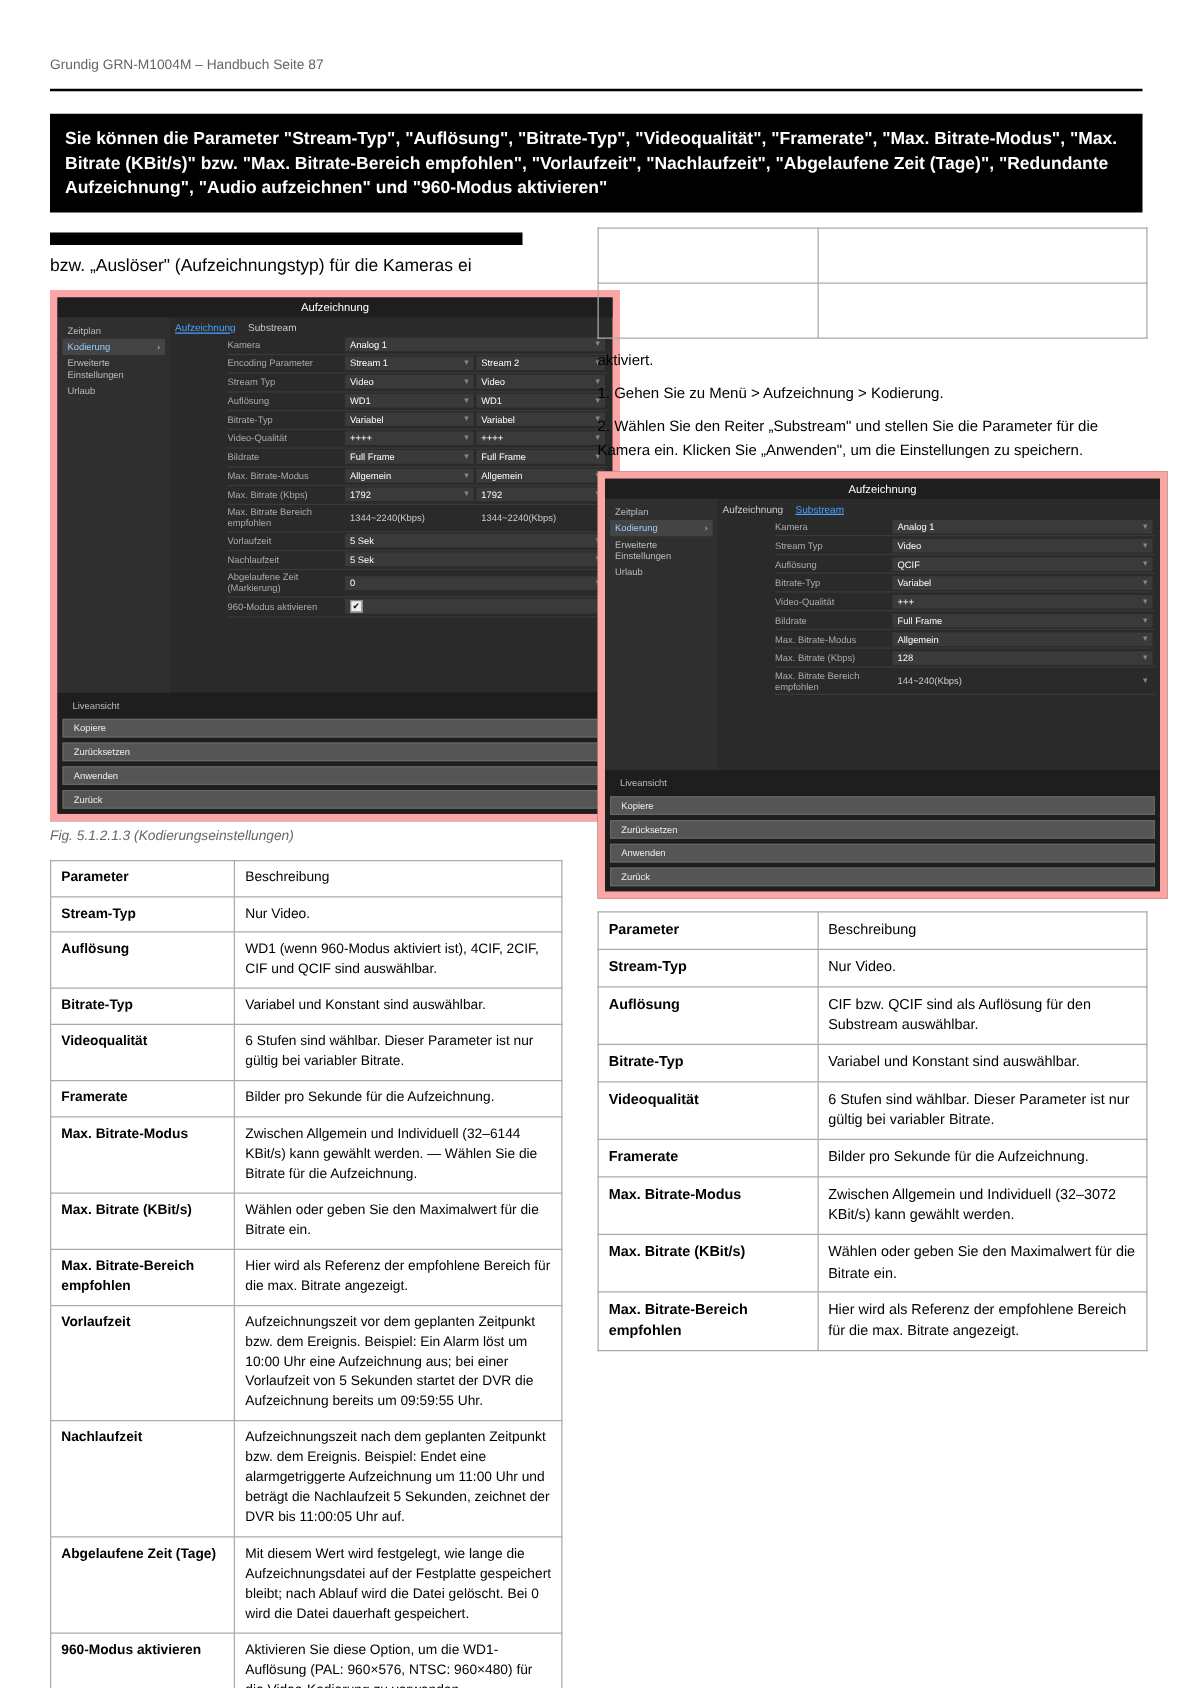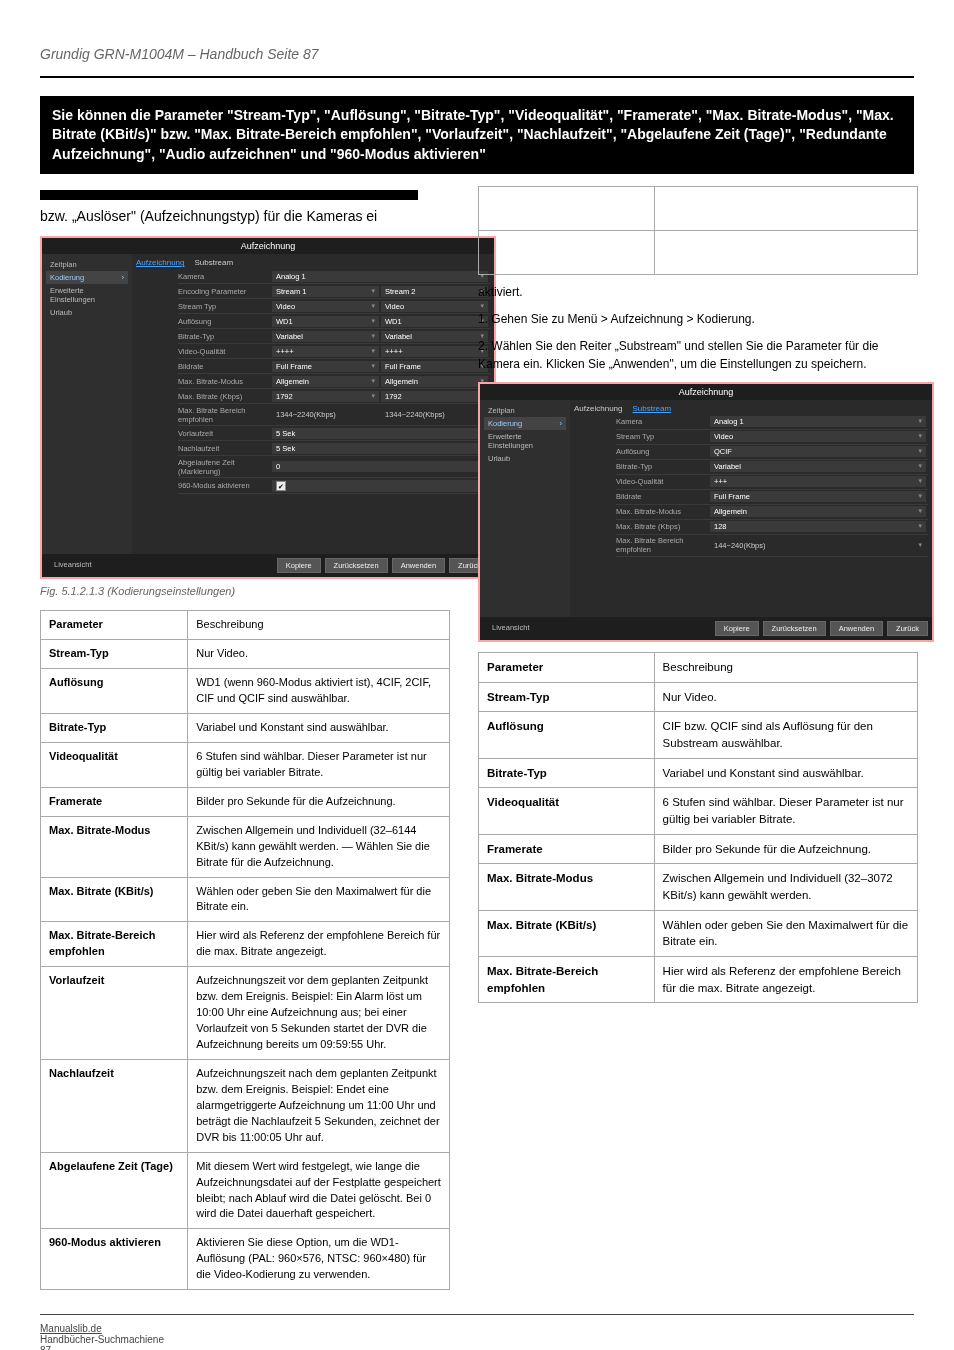--- a/index.html
+++ b/index.html
@@ -9,52 +9,52 @@
   .black-bar { background: #000; color: #fff; font-size: 14px; font-weight: bold; padding: 10px 12px; line-height: 1.4; }
   .mini-black-bar { background:#000; height:10px; width:378px; margin:8px 0 2px 0;}
   .cols { display: flex; gap: 28px; }
   .col-left { width: 410px; }
   .col-right { width: 440px; }
   p { font-size: 12px; line-height: 1.55; margin: 8px 0; }
   .fig-label { font-style: italic; color:#666; font-size:11px; margin:4px 0 10px 0;}
   .section-title-it { font-style: italic; font-size: 13px; font-weight: bold; margin: 14px 0 6px 0; }
 
   
-  .shot { width: 456px; background:#2a2a2a; border:2px solid #fca5a5; font-size:8px; color:#ccc; }
+  .shot { width: 456px; background:#2a2a2a; border:6px solid #fca5a5; font-size:8px; color:#ccc; }
   .shot-title { text-align:center; background:#1e1e1e; padding:3px 0; color:#fff; font-size:9px;}
   .shot-body { display:flex; }
   .shot-side { width:90px; background:#2f2f2f; padding:4px 4px; }
   .shot-side div { padding:2px 4px; color:#bbb; font-size:7.5px;}
   .shot-side .sel { background:#444; color:#9cf; }
   .shot-main { flex:1; padding:4px 4px 60px 4px; }
   .tabs { display:flex; gap:10px; font-size:8px; margin-bottom:2px;}
   .tabs span.on { color:#4aa3ff; text-decoration:underline;}
   .row { display:flex; align-items:center; border-bottom:1px solid #3a3a3a; padding:1.5px 0;margin-left:42px;}
   .row .lbl { width:94px; color:#aaa; font-size:7.5px;}
   .row .v { flex:1; background:#3a3a3a; color:#fff; padding:1px 4px; margin-right:2px; font-size:7.5px;}
   .row .v.dd::after{ content:"▾"; float:right; color:#888; font-size:7px;}
   .row .v.ro { background:transparent; color:#ccc;}
-  .shot-bottom { display:flex; justify-content:flex-end; gap:4px; padding:4px; background:#1e1e1e;}
+  .shot-bottom { display:flex; justify-content:flex-end; gap:4px; padding:4px; background:#1e1e1e;flex-direction:column;}
   .btn { background:#555; color:#eee; font-size:7.5px; padding:2px 8px; border:1px solid #666; }
   .shot-bottom .live { float:left; margin-right:auto; background:transparent; border:none; color:#bbb;}
   .chk { display:inline-block; width:10px; height:10px; background:#eee; border:1px solid #888; text-align:center; line-height:9px; color:#000; font-size:7px;}
 
   
   table.mini { border-collapse: collapse; width: 100%; font-size: 11.5px; }
   table.mini td { border:1px solid #aaa; padding:6px 8px; vertical-align:top; line-height:1.45;}
   table.mini td:first-child { width:40%; font-weight:bold; }
   table.mini.tight td{ padding:5px 8px;}
   .icon-info { color:#2a7; font-size:11px; margin-right:4px;}
   .underline { text-decoration: underline; }
 
   
   table.params { border-collapse: collapse; width: 100%; font-size: 11px; margin-top:6px;}
   table.params td { border:1px solid #aaa; padding:6px 8px; vertical-align:top; line-height:1.45;}
   table.params td:first-child { width:36%; font-weight:bold;}
-  .small { font-size:14px;font-style:italic;}
+  .small { font-size:11px;}
 
   .foot { display:flex; justify-content:space-between; font-size:10px; color:#444; border-top:1px solid #444; margin-top:24px; padding-top:8px;flex-direction:column;}
 </style>
 </head>
 <body>
 
 <div class="page">
   <p class="small" style="color:#666;">Grundig GRN-M1004M – Handbuch Seite 87</p>
   <div class="head-line"></div>
 

